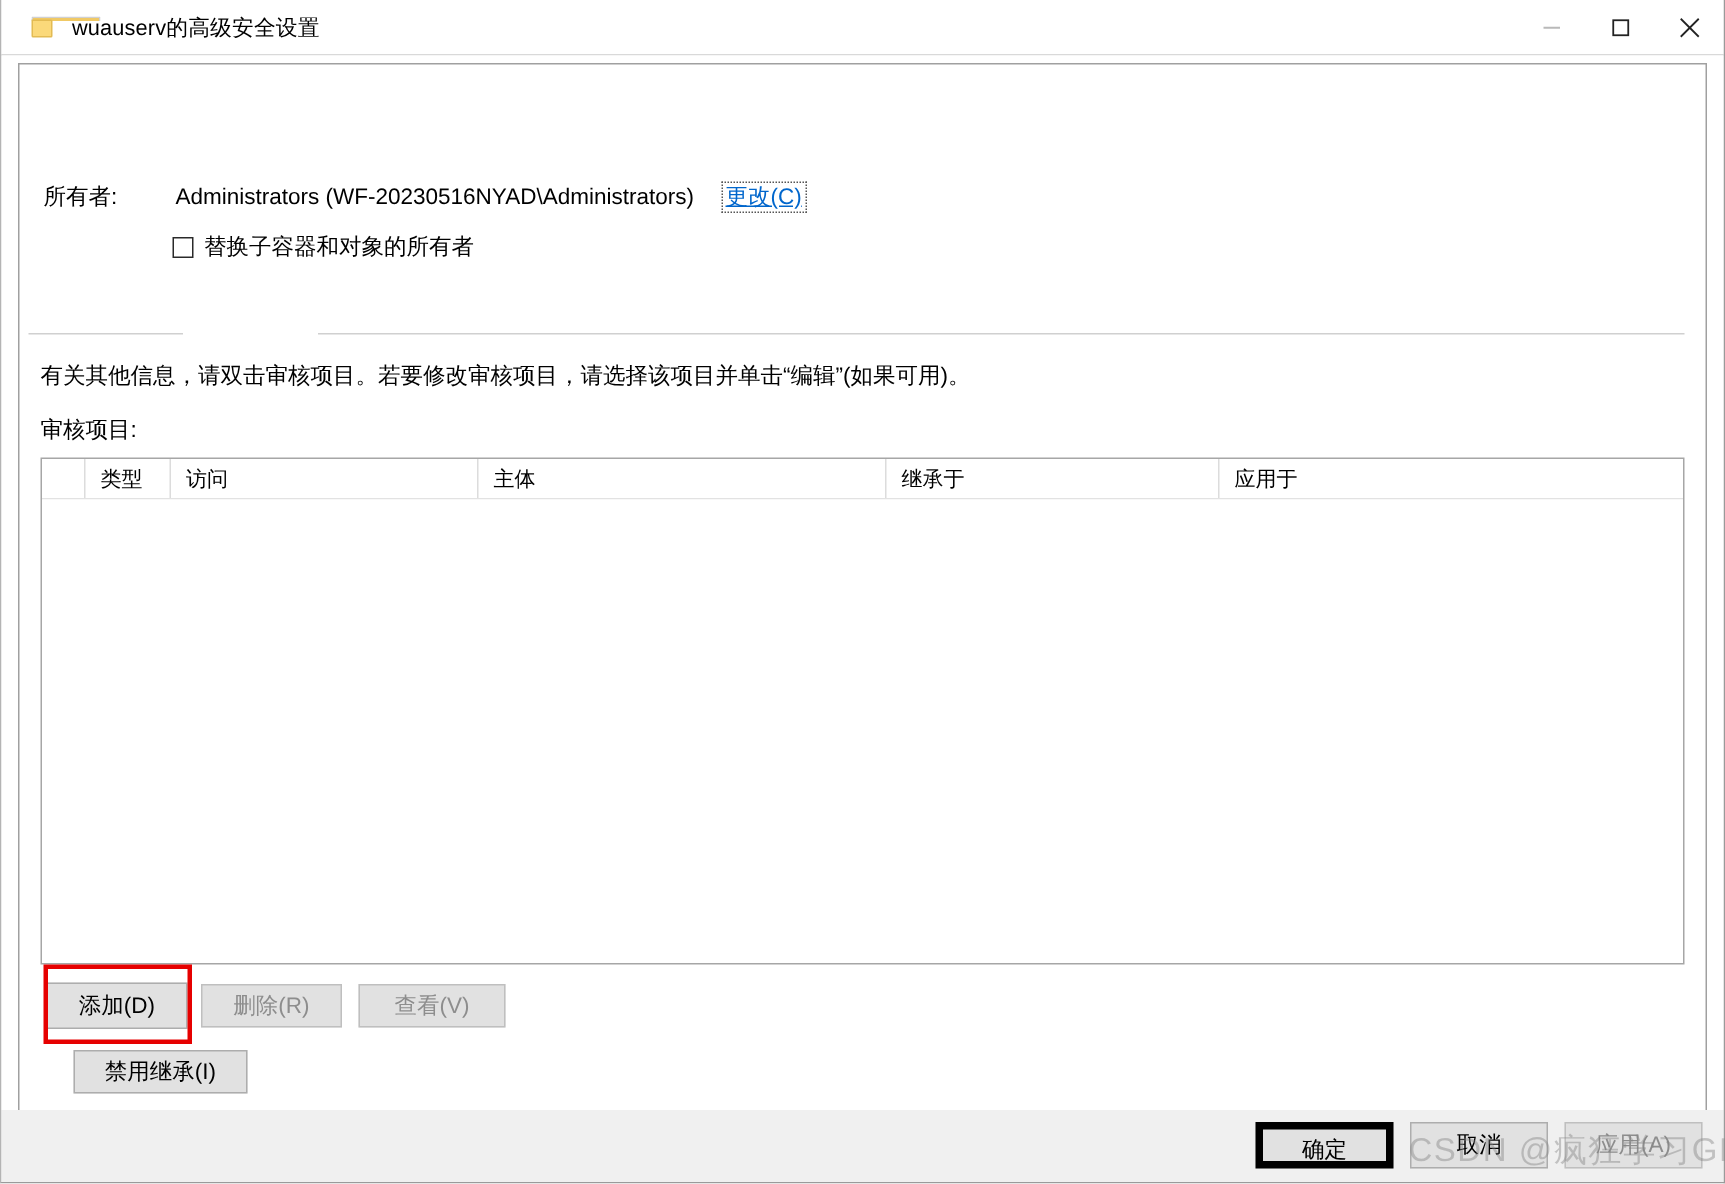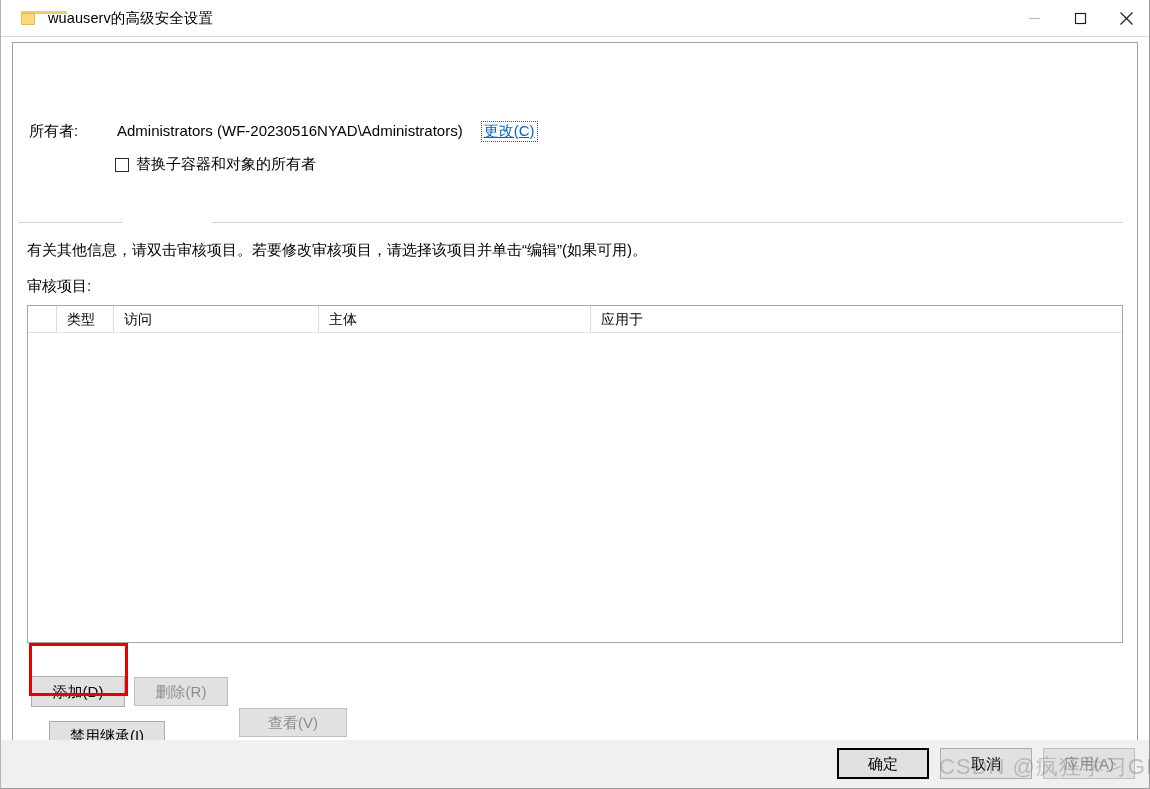--- a/index.html
+++ b/index.html
@@ -264,21 +264,20 @@
     font-size: 15px;
     background: #e1e1e1;
     border: 1px solid #adadad;
     color: #000000;
     box-sizing: border-box;
     text-align: center;
     cursor: default;
     white-space: nowrap;
     font-family: "Liberation Sans", "DejaVu Sans", sans-serif;
     padding: 0;
-    margin-top: 21px;
   }
   .btn.disabled { color: #8d8d8d; border-color: #bfbfbf; }
 
   .btn-add {
     position: absolute;
     left: 30px;
     top: 618px;
     width: 94px;
     height: 31px;
     line-height: 29px;
@@ -287,22 +286,22 @@
     position: absolute;
     left: 133px;
     top: 619px;
     width: 94px;
     height: 29px;
     line-height: 27px;
   }
   .btn-view {
     position: absolute;
     left: 238px;
-    top: 650px;
-    width: 108px;
+    top: 619px;
+    width: 98px;
     height: 29px;
     line-height: 27px;
   }
   .btn-disable-inherit {
     position: absolute;
     left: 48px;
     top: 663px;
     width: 116px;
     height: 29px;
     line-height: 27px;
@@ -342,21 +341,21 @@
     background: #e1e1e1;
     border: 1px solid #adadad;
     box-sizing: border-box;
     cursor: default;
     white-space: nowrap;
     color: #000000;
     font-family: "Liberation Sans", "DejaVu Sans", sans-serif;
     padding: 0;
   }
   .fbtn.default {
-    border: 2px solid #000000;
+    border: 5px solid #000000;
     line-height: 27px;
   }
   .fbtn.disabled { color: #8d8d8d; border-color: #bfbfbf; }
 
   
   .watermark {
     position: absolute;
     left: 938px;
     top: 752px;
     font-size: 22px;
@@ -419,20 +418,21 @@
 
     <div class="desc">有关其他信息，请双击审核项目。若要修改审核项目，请选择该项目并单击“编辑”(如果可用)。</div>
     <div class="list-label">审核项目:</div>
 
     <div class="listview">
       <div class="lv-header">
         <div class="lv-col c0"></div>
         <div class="lv-col c1">类型</div>
         <div class="lv-col c3">访问</div>
         <div class="lv-col c2">主体</div>
+        <div class="lv-col c4">继承于</div>
         <div class="lv-col c5">应用于</div>
       </div>
       <div class="lv-body"></div>
     </div>
 
     <button class="btn btn-add">添加(D)</button>
     <button class="btn btn-remove disabled">删除(R)</button>
     <button class="btn btn-view disabled">查看(V)</button>
     <div class="red-box"></div>
     <button class="btn btn-disable-inherit">禁用继承(I)</button>

